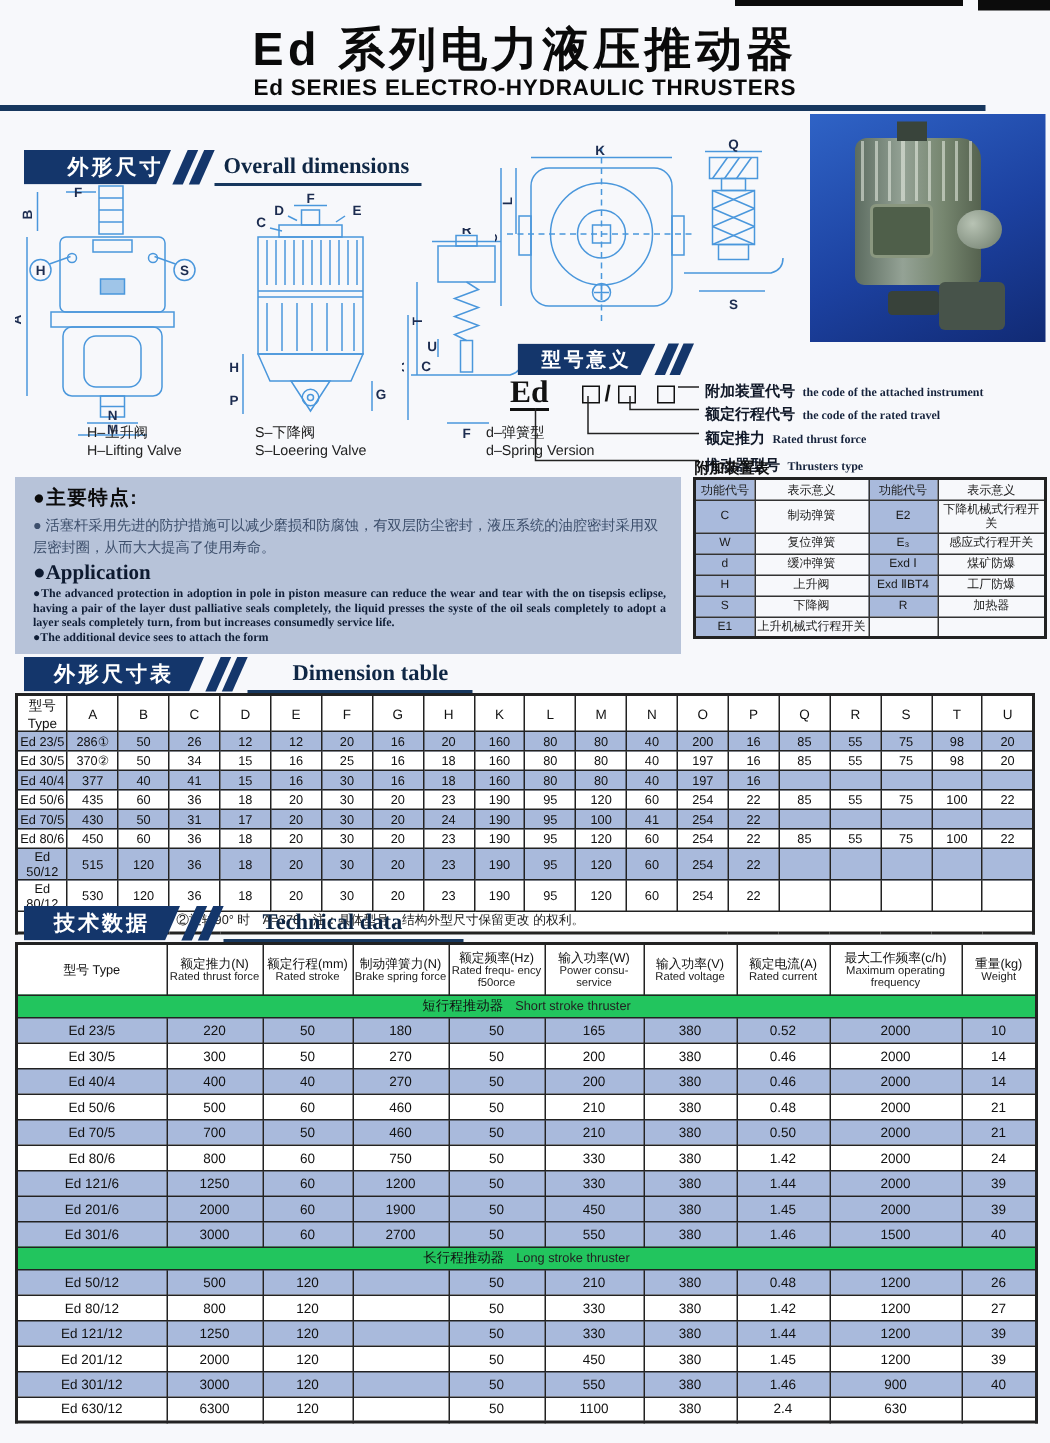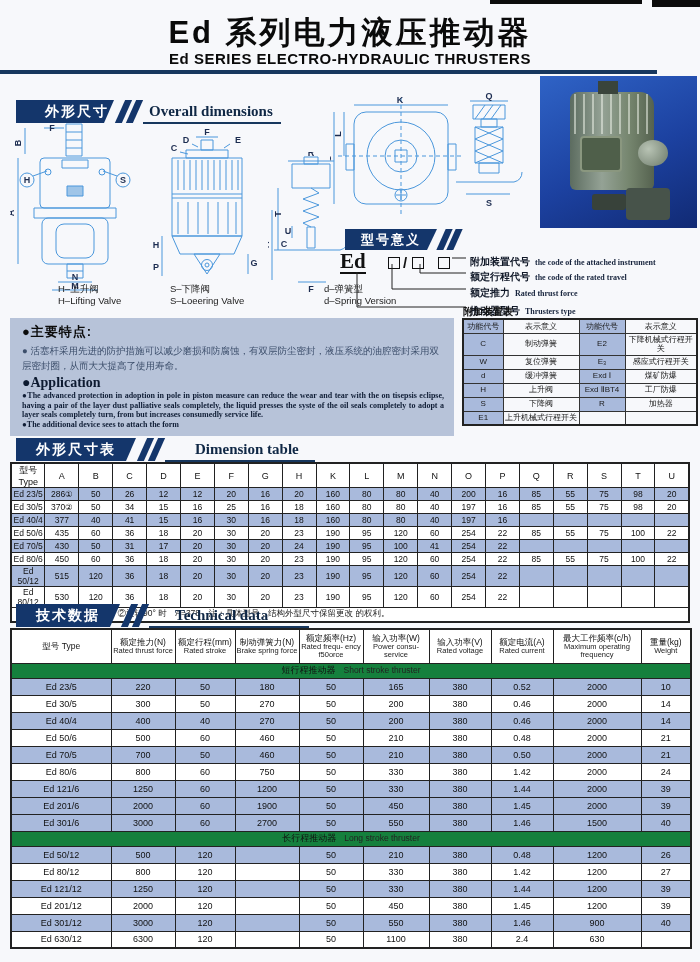--- a/index.html
+++ b/index.html
@@ -90,21 +90,21 @@
   .dimtab td.footnote { text-align:left; font-size:8.5px; padding-left:6px; color:#222; background:#fff; height:14px; }
 
   
   .techtab { position:absolute; left:10px; top:628px; width:680px; border:2px solid #222;
              font-size:9px; table-layout:fixed; background:#fff; }
   .techtab th { border:1px solid #222; height:34px; font-weight:normal; padding:1px; }
   .techtab th .cn { display:block; font-size:8.5px; line-height:10px; }
   .techtab th .en { display:block; font-size:7.5px; line-height:8.5px; color:#222; }
   .techtab td { border:1px solid #222; height:17px; text-align:center; }
   .techtab tr.shade td { background:#a9badc; }
-  .techtab td.group { height:15px; background:#15803d; }
+  .techtab td.group { height:15px; background:#22c55e; }
   .techtab .gcn { font-size:9px; margin-right:8px; }
   .techtab .gen { font-size:8.5px; color:#222; }
 </style>
 </head>
 <body>
 
 <div class="page">
 
   <div class="scan-strip" style="left:490px;top:0;width:152px;height:4px;"></div>
   <div class="scan-strip" style="left:652px;top:0;width:48px;height:7px;"></div>

